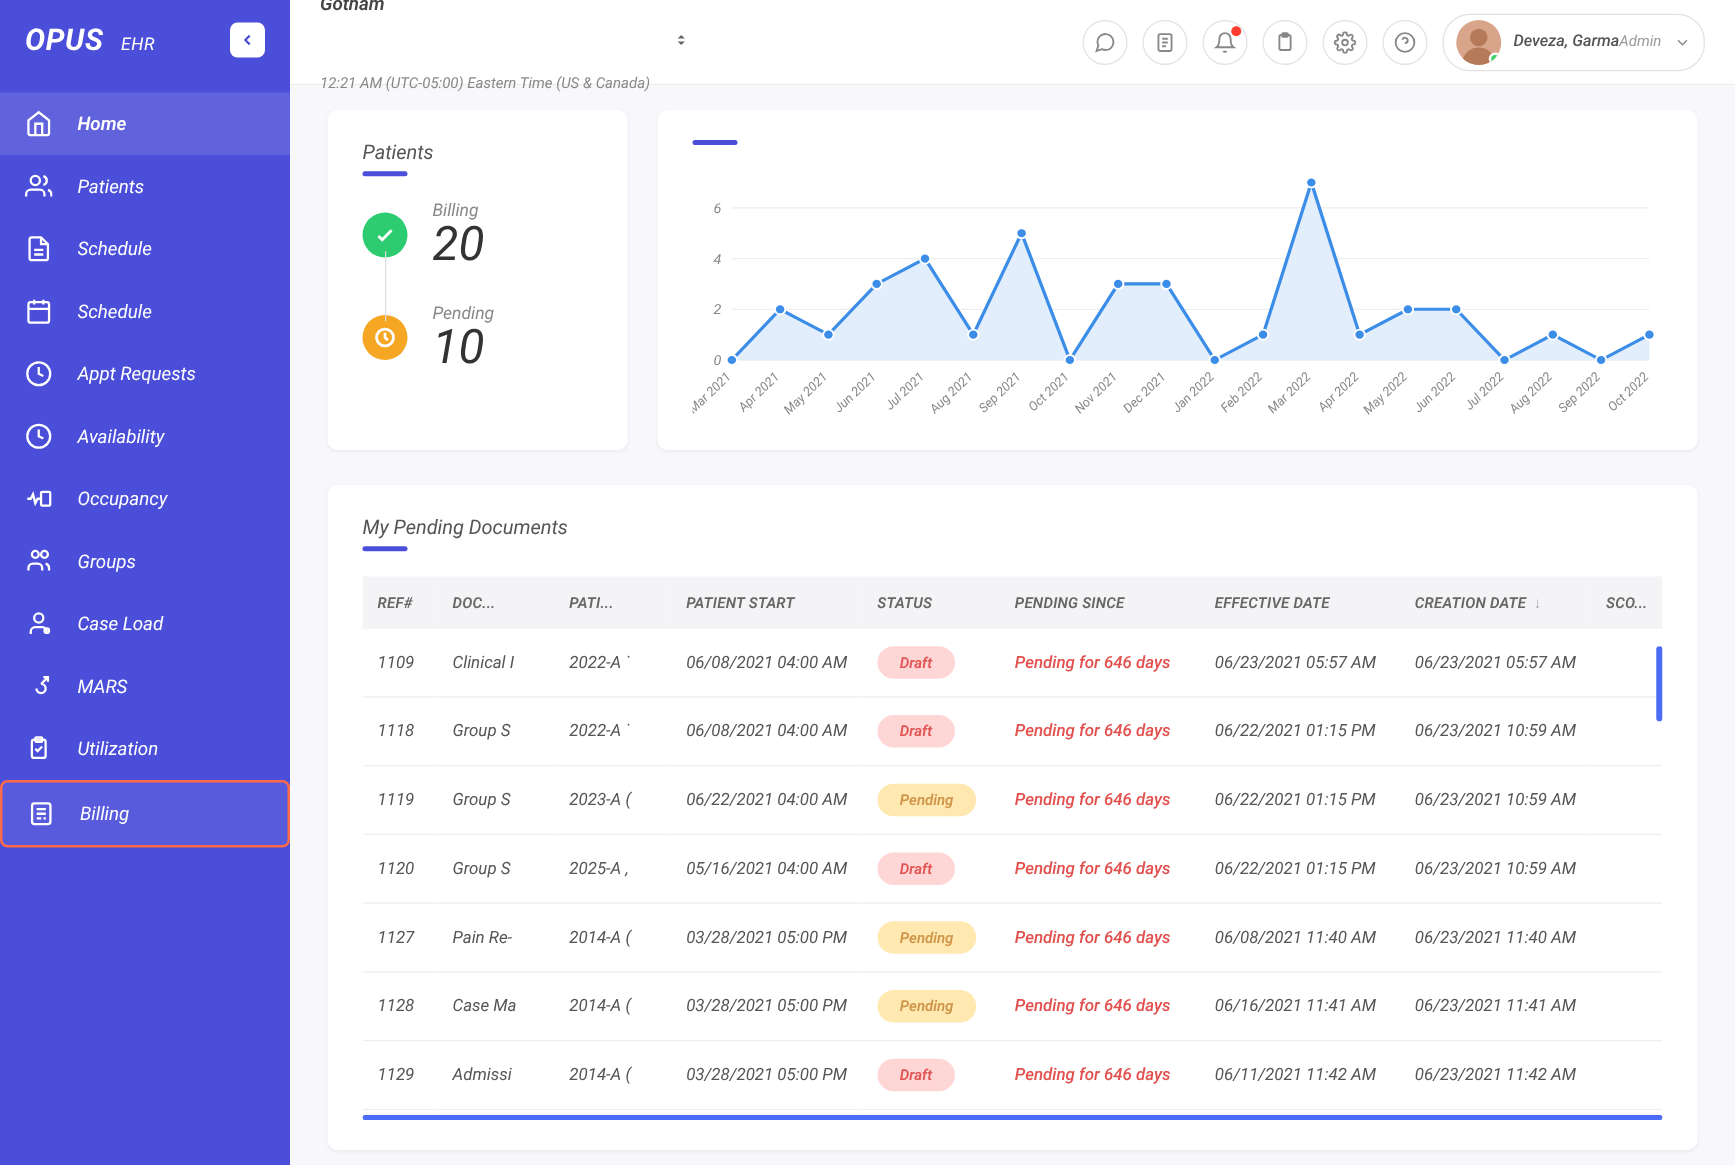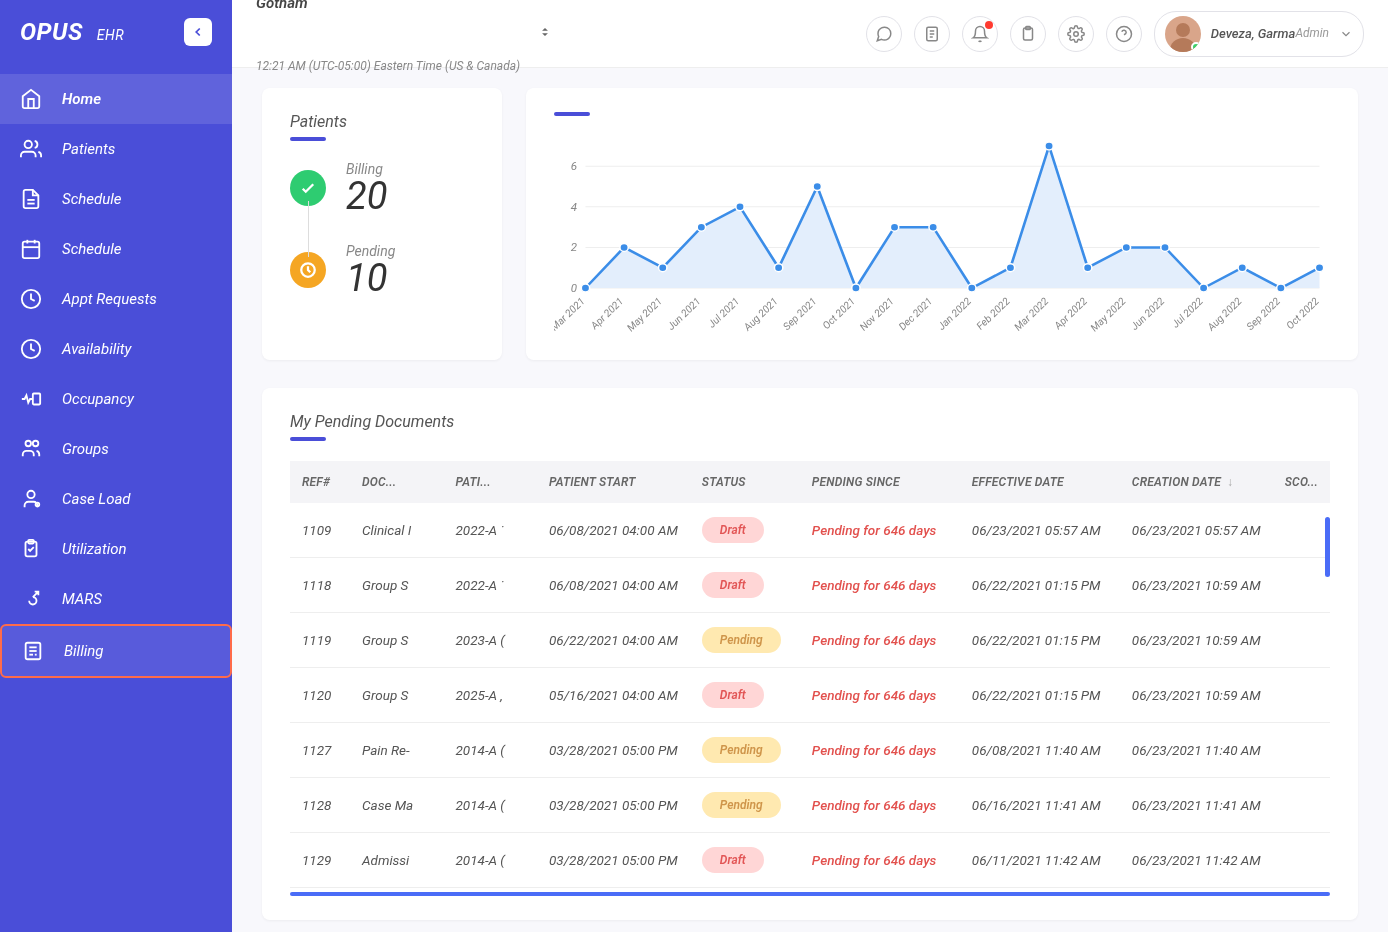--- a/index.html
+++ b/index.html
@@ -189,34 +189,34 @@
               <circle cx="12" cy="7" r="4"></circle>
               <path d="M5 21v-2a4 4 0 014-4h6a4 4 0 014 4v2"></path>
               <circle cx="19" cy="18" r="2"></circle>
             </svg>
           </span>
           <span>Case Load</span>
         </li>
         <li class="nav-item">
           <span class="nav-icon">
             <svg width="22" height="22" viewBox="0 0 24 24" fill="none" stroke="currentColor" stroke-width="2">
+              <path d="M10 14a4 4 0 104-4M14 10l6-6M16 4h4v4"></path>
+            </svg>
+          </span>
+          <span>MARS</span>
+        </li>
+        <li class="nav-item">
+          <span class="nav-icon">
+            <svg width="22" height="22" viewBox="0 0 24 24" fill="none" stroke="currentColor" stroke-width="2">
               <rect x="6" y="4" width="12" height="16" rx="2"></rect>
               <rect x="9" y="2" width="6" height="4" rx="1"></rect>
               <path d="M9 12l2 2 4-4"></path>
             </svg>
           </span>
           <span>Utilization</span>
-        </li>
-        <li class="nav-item">
-          <span class="nav-icon">
-            <svg width="22" height="22" viewBox="0 0 24 24" fill="none" stroke="currentColor" stroke-width="2">
-              <path d="M10 14a4 4 0 104-4M14 10l6-6M16 4h4v4"></path>
-            </svg>
-          </span>
-          <span>MARS</span>
         </li>
         <li class="nav-item highlighted">
           <span class="nav-icon">
             <svg width="22" height="22" viewBox="0 0 24 24" fill="none" stroke="currentColor" stroke-width="2">
               <rect x="4" y="3" width="16" height="18" rx="2"></rect>
               <line x1="8" y1="8" x2="16" y2="8"></line>
               <line x1="8" y1="12" x2="16" y2="12"></line>
               <line x1="8" y1="16" x2="12" y2="16"></line>
               <line x1="15" y1="15" x2="15" y2="17"></line>
             </svg>

